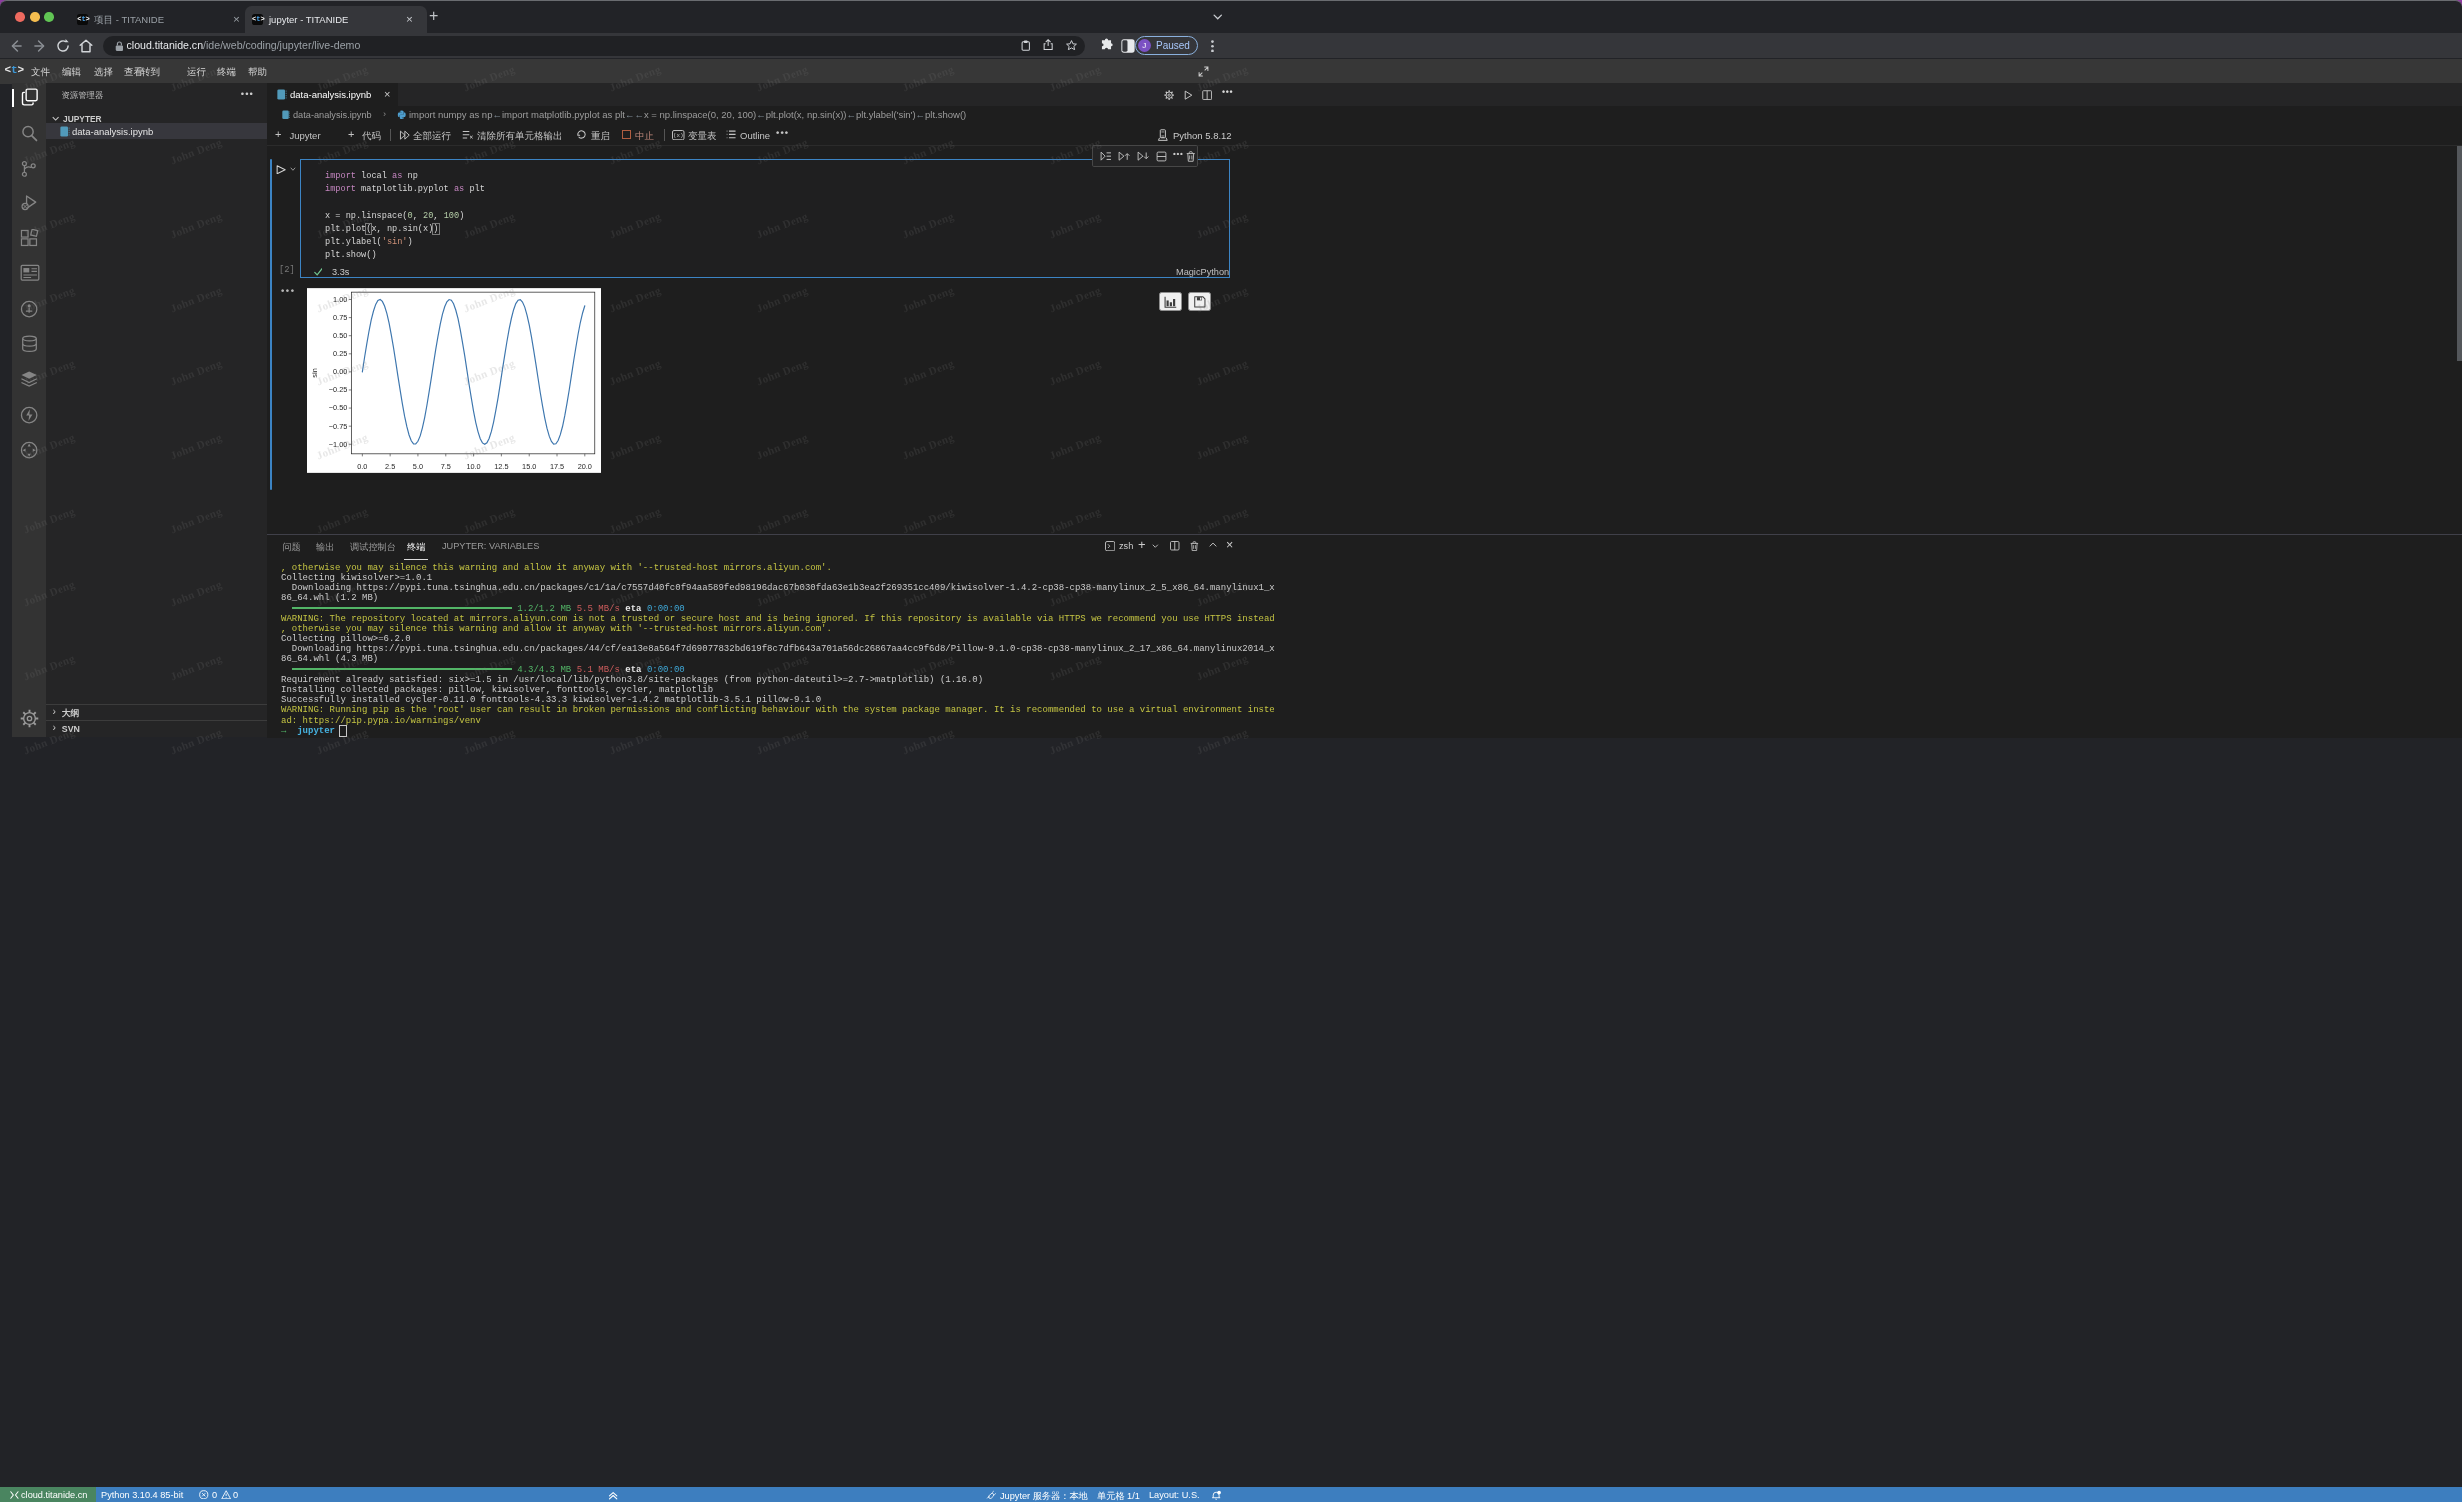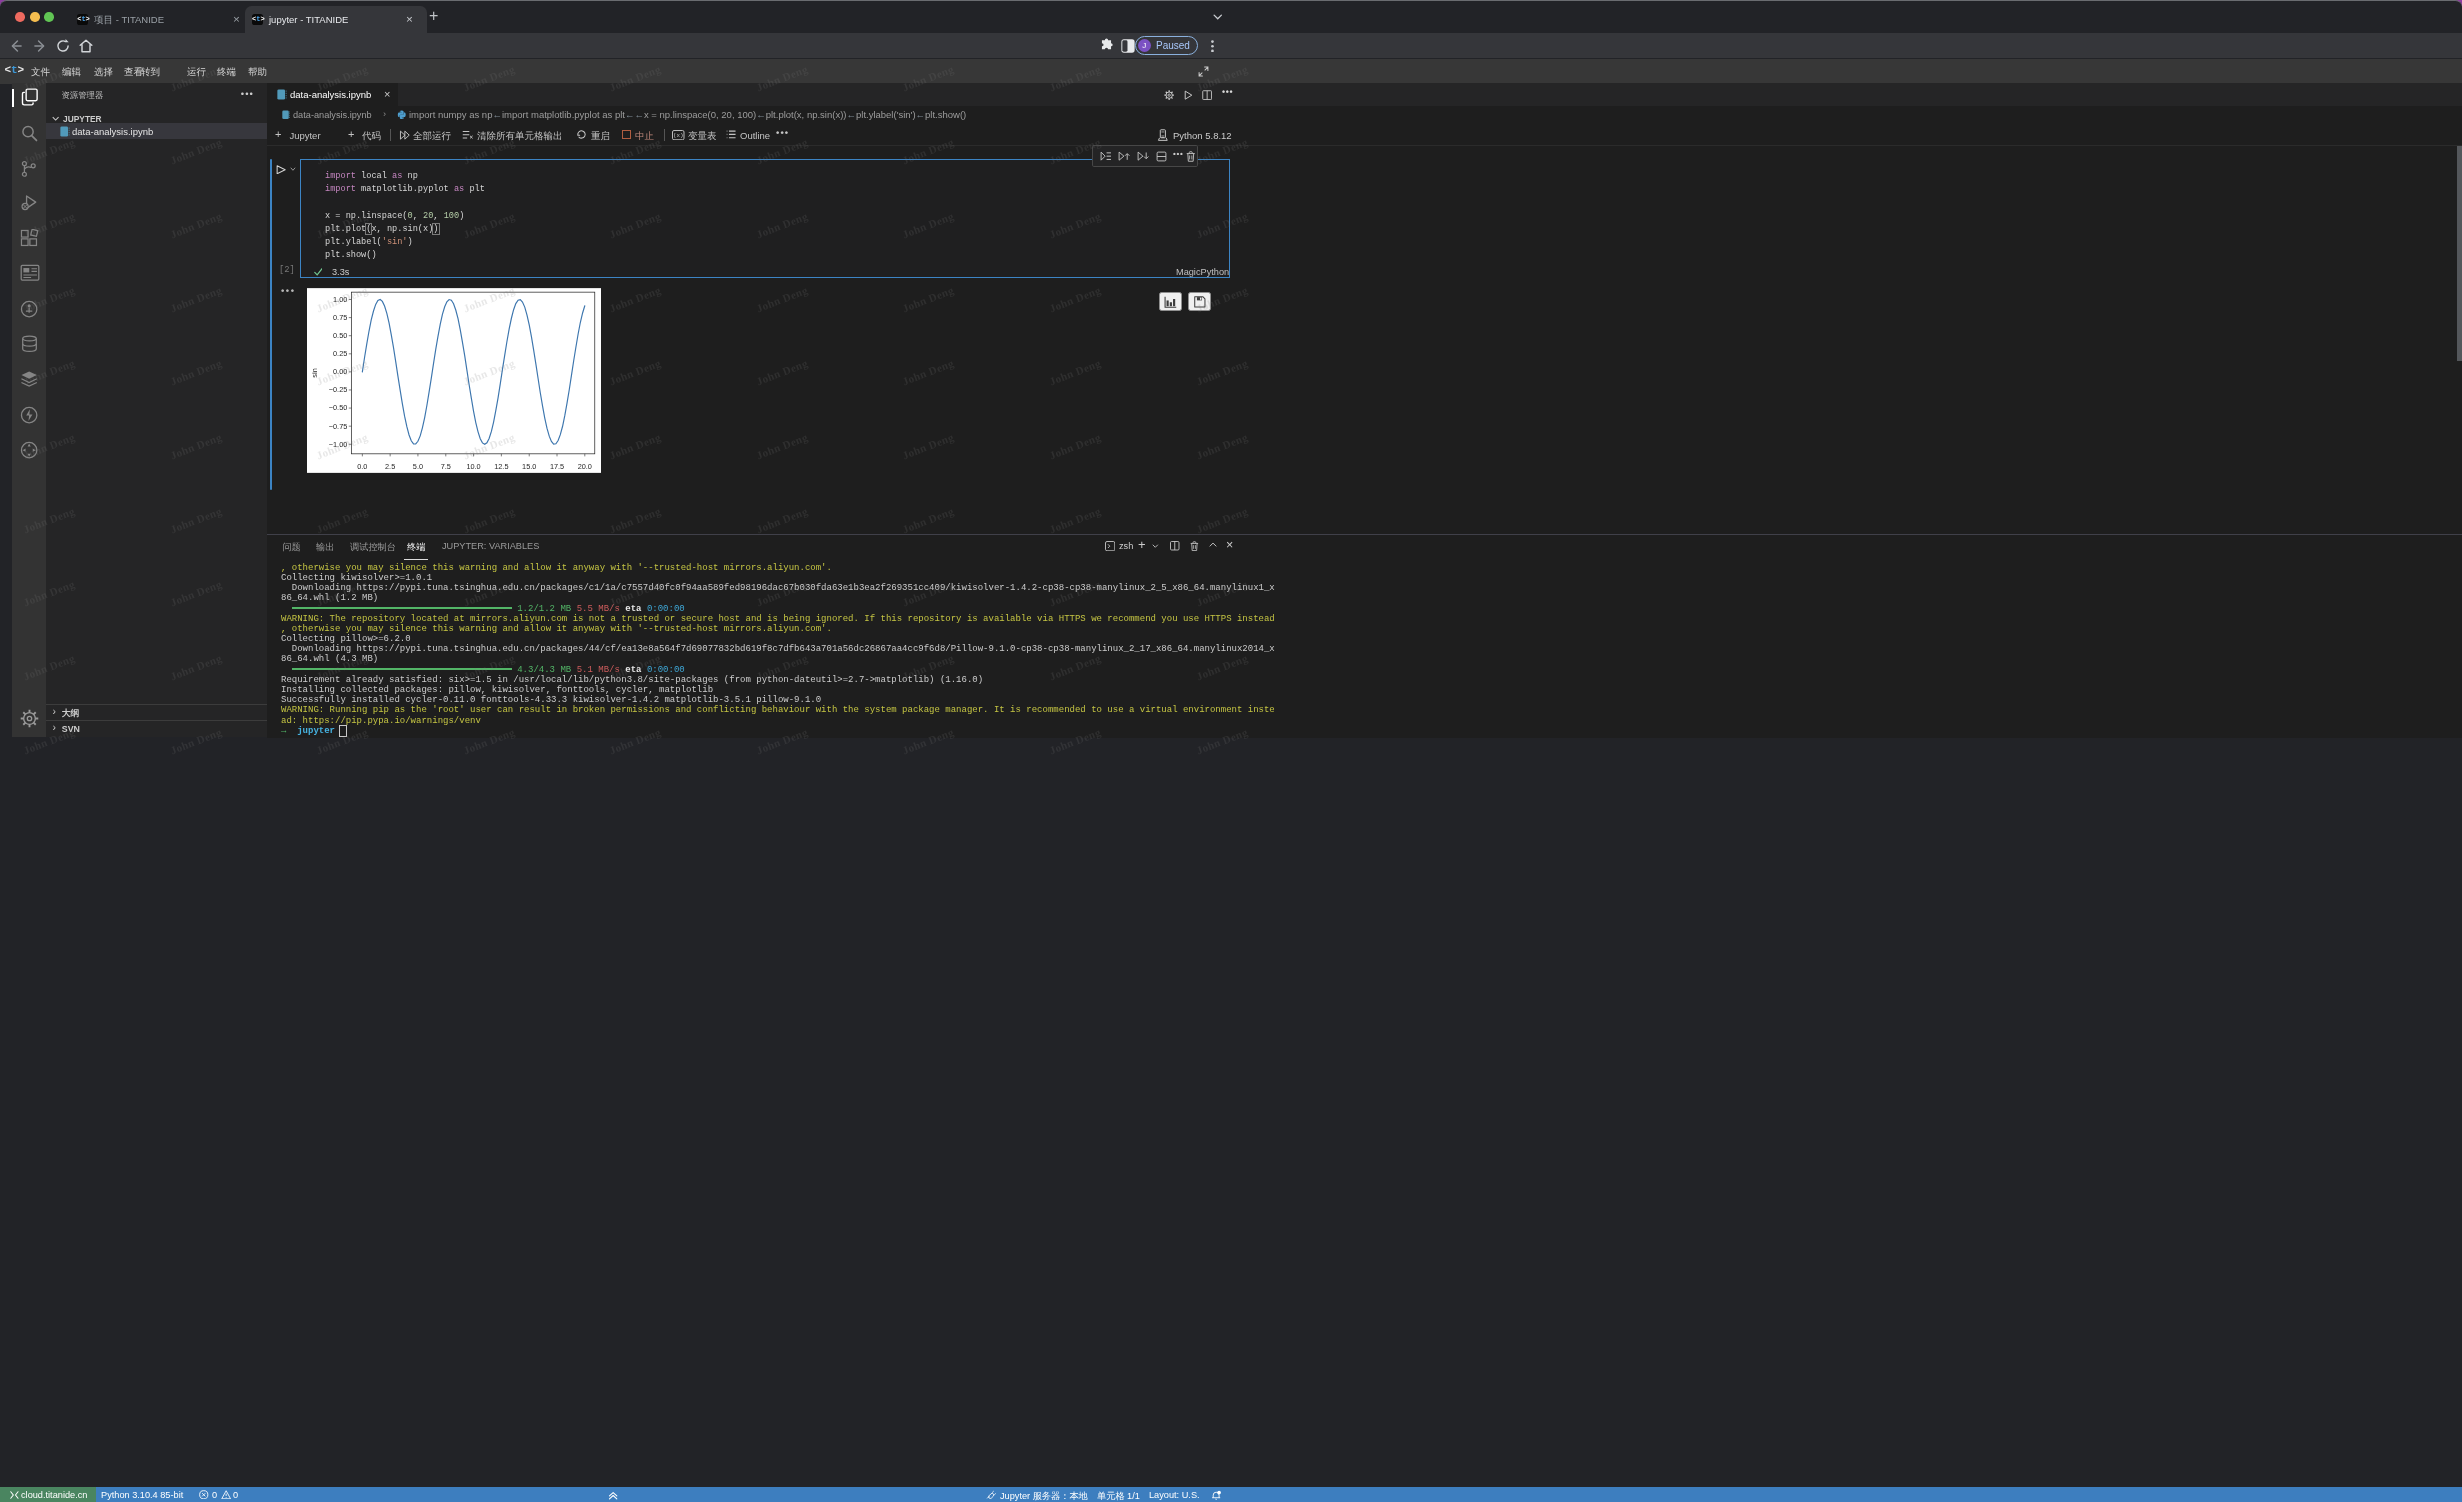--- a/index.html
+++ b/index.html
@@ -112,20 +112,38 @@
         <path d="M9 4 L16 11 L9 18" stroke="#8b8f94" stroke-width="2" fill="none" stroke-linecap="round" stroke-linejoin="round"></path>
         <path d="M4 11 L15.5 11" stroke="#8b8f94" stroke-width="2" stroke-linecap="round"></path>
       </svg>
  <svg class="navic" style="left:55px" width="16" height="16" viewBox="0 0 22 22">
         <path d="M18 11 A7 7 0 1 1 14.3 4.8" stroke="#d2d5d9" stroke-width="2" fill="none" stroke-linecap="round"></path>
         <path d="M14.5 1.5 L14.5 5.8 L18.8 5.8 Z" fill="#d2d5d9"></path>
       </svg>
  <svg class="navic" style="left:78px" width="16" height="16" viewBox="0 0 22 22">
         <path d="M3 10 L11 3 L19 10 M5.5 8.5 L5.5 19 L16.5 19 L16.5 8.5" stroke="#d2d5d9" stroke-width="2" fill="none" stroke-linecap="round" stroke-linejoin="round"></path>
       </svg>
+ <div id="pill">
+   <svg class="abs" style="left:11.7px;top:5.1px" width="8.8" height="10.3" viewBox="0 0 12 14">
+          <rect x="1" y="6" width="10" height="7.5" rx="1.5" fill="#9aa0a6"></rect>
+          <path d="M3.3 6 V4 A2.7 2.7 0 0 1 8.7 4 V6" stroke="#9aa0a6" stroke-width="1.6" fill="none"></path>
+        </svg>
+   <div id="url">cloud.titanide.cn<span class="gray">/ide/web/coding/jupyter/live-demo</span></div>
+   <svg class="abs" style="left:918px;top:4.4px" width="9.5" height="11" viewBox="0 0 13 15">
+          <rect x="1.5" y="2.5" width="10" height="11.5" rx="1.5" stroke="#d2d5d9" stroke-width="1.4" fill="none"></rect>
+          <rect x="4" y="0.8" width="5" height="3.4" rx="1" fill="#d2d5d9"></rect>
+        </svg>
+   <svg class="abs" style="left:940px;top:3.7px" width="10.3" height="11.7" viewBox="0 0 14 16">
+          <path d="M7 1 L7 9 M4 3.8 L7 1 L10 3.8" stroke="#d2d5d9" stroke-width="1.4" fill="none" stroke-linecap="round" stroke-linejoin="round"></path>
+          <path d="M3 6.5 H1.5 V14.5 H12.5 V6.5 H11" stroke="#d2d5d9" stroke-width="1.4" fill="none" stroke-linecap="round"></path>
+        </svg>
+   <svg class="abs" style="left:963px;top:4.4px" width="11" height="10.3" viewBox="0 0 15 14">
+          <path d="M7.5 0.8 L9.5 5.2 L14.2 5.6 L10.7 8.7 L11.8 13.2 L7.5 10.8 L3.2 13.2 L4.3 8.7 L0.8 5.6 L5.5 5.2 Z" stroke="#d2d5d9" stroke-width="1.3" fill="none" stroke-linejoin="round"></path>
+        </svg>
+ </div>
  <svg class="abs" style="left:1099px;top:5.1px" width="14.7" height="14.7" viewBox="0 0 20 20">
         <path d="M8 3 a2.2 2.2 0 0 1 4.4 0 h4 v4 a2.2 2.2 0 0 1 0 4.4 v4 h-4 a2.2 2.2 0 0 0 -4.4 0 h-4 v-4 a2.2 2.2 0 0 0 0 -4.4 v-4 Z" fill="#e7e9eb"></path>
       </svg>
  <svg class="abs" style="left:1121px;top:5.5px" width="14" height="14" viewBox="0 0 19 19">
         <rect x="0.5" y="0.5" width="18" height="18" rx="3.5" fill="#e7e9eb"></rect>
         <rect x="1.8" y="1.8" width="7" height="15.4" rx="2" fill="#35363a"></rect>
       </svg>
  <div id="profile">
         <div id="pj">J</div>
         <div id="ptxt">Paused</div>

